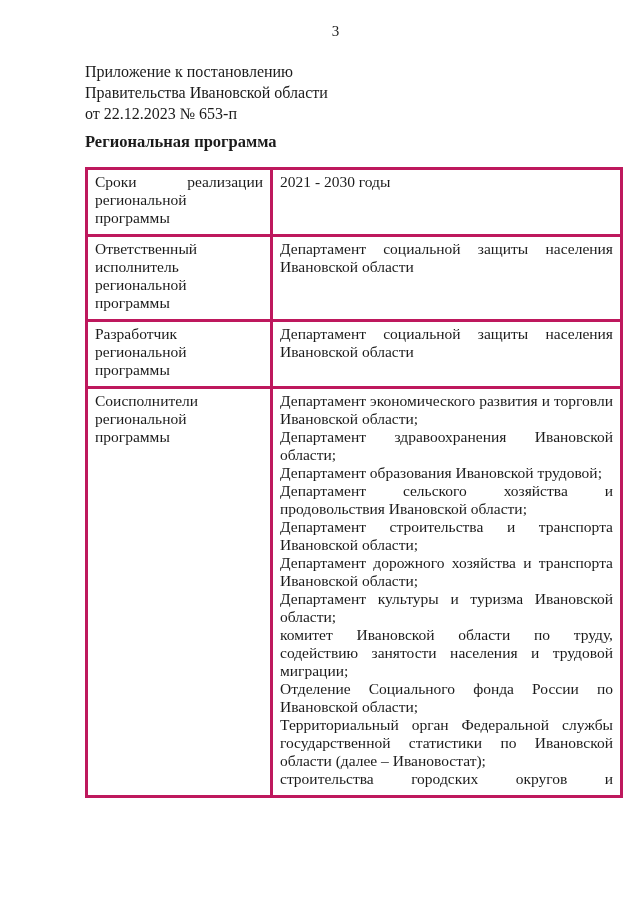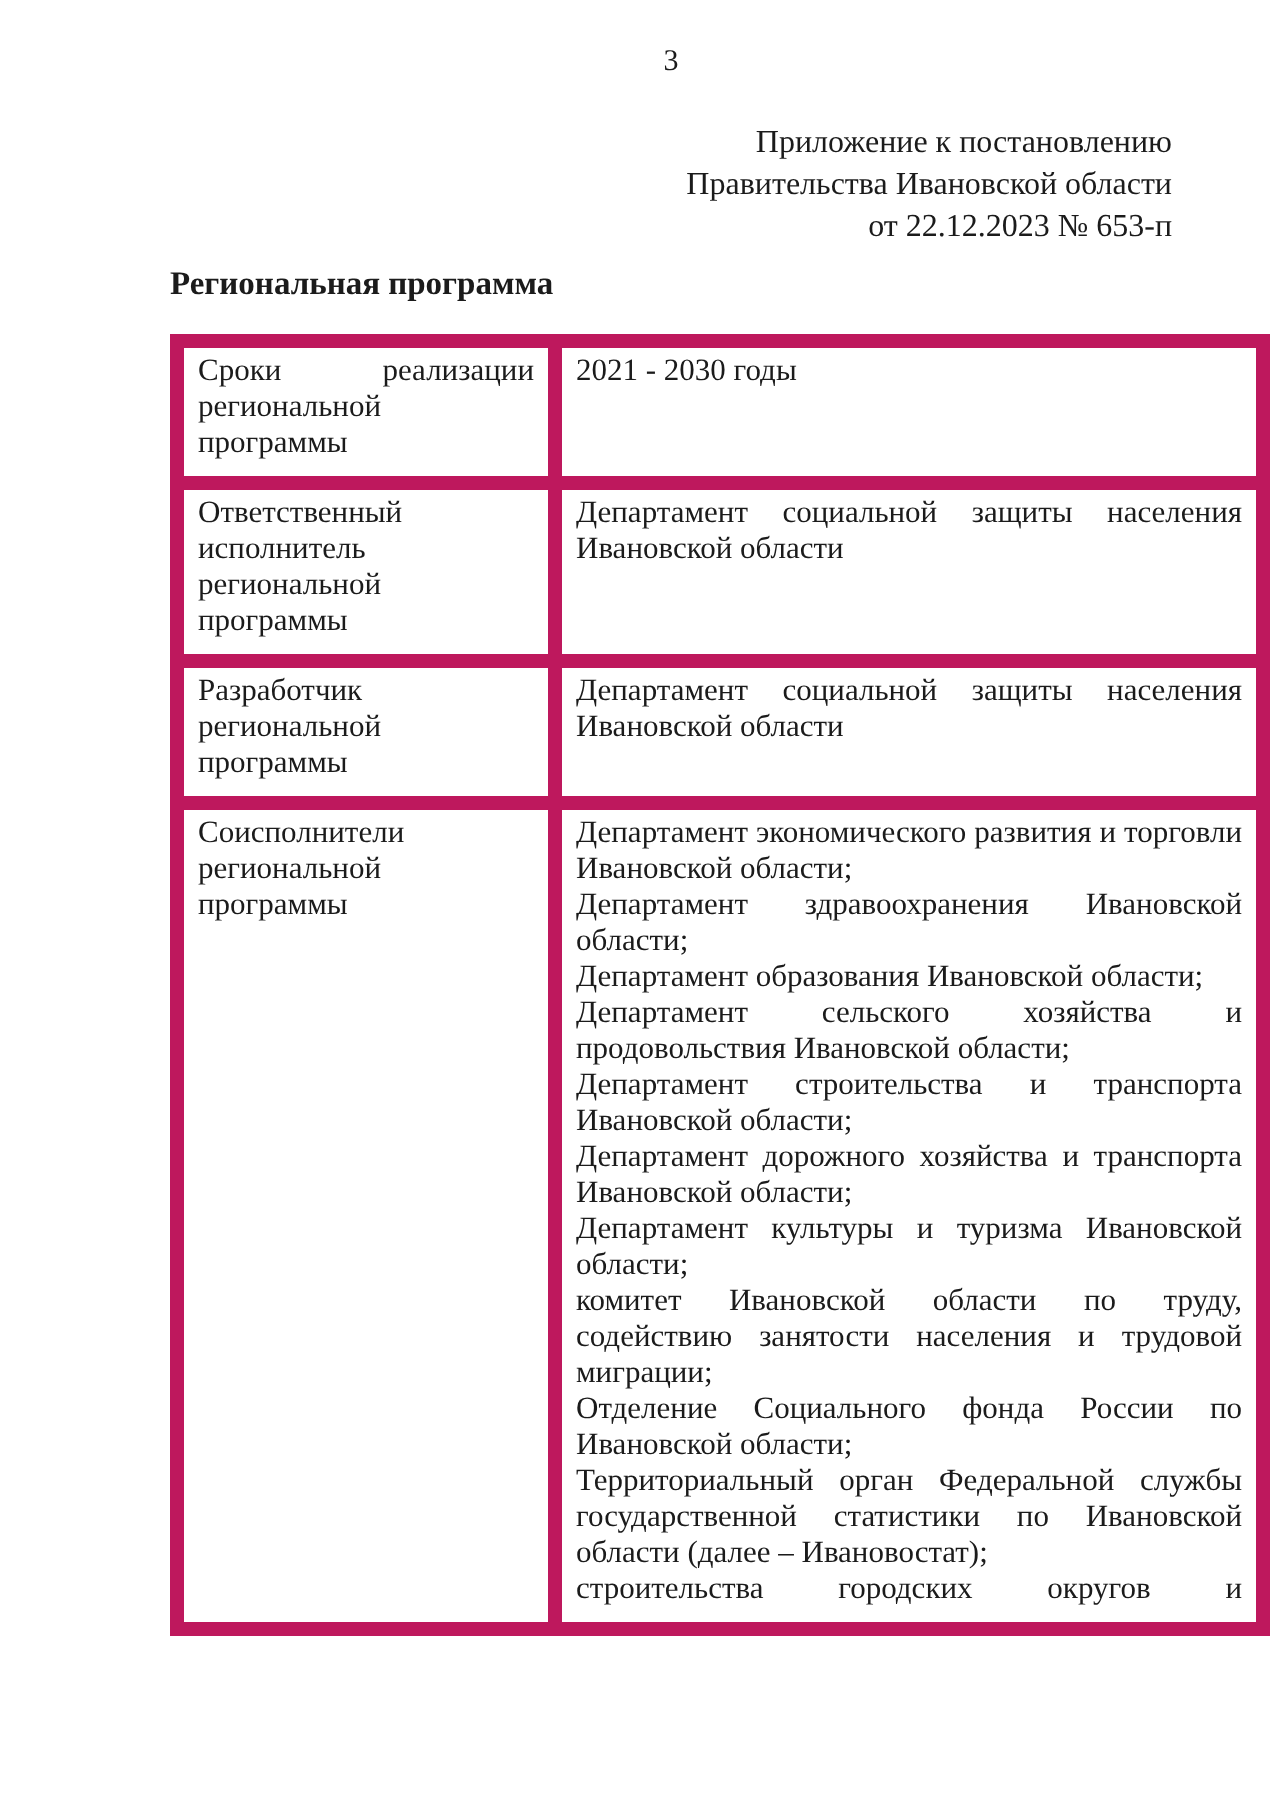--- a/index.html
+++ b/index.html
@@ -20,21 +20,20 @@
     padding-top: 22px;
     box-sizing: border-box;
   }
   .page-number {
     text-align: center;
     font-size: 15px;
     line-height: 18px;
   }
   .appendix {
     margin-top: 21px;
-    text-align: right;
     font-size: 16px;
     line-height: 21px;
   }
   .doc-title {
     margin-top: 8px;
     text-align: left;
     font-weight: bold;
     font-size: 16.5px;
     line-height: 20.5px;
   }
@@ -45,21 +44,21 @@
     font-size: 16.5px;
     line-height: 20px;
   }
   table.passport {
     margin-top: 14px;
     border-collapse: collapse;
     width: 501px;
     table-layout: fixed;
   }
   table.passport td {
-    border: 7px solid #be185d;
+    border: 3px solid #be185d;
     vertical-align: top;
     padding: 3px 7px 7px 7px;
     font-size: 15.5px;
     line-height: 18px;
   }
   td.label-cell { width: 168px; }
   td.value-cell { width: 333px; }
   table.passport p {
     margin: 0;
     text-align: justify;
@@ -111,21 +110,21 @@
             <p>Департамент социальной защиты населения Ивановской области</p>
           </td>
         </tr>
         <tr>
           <td class="label-cell">
             <p>Соисполнители региональной программы</p>
           </td>
           <td class="value-cell">
             <p>Департамент экономического развития и торговли Ивановской области;</p>
             <p>Департамент здравоохранения Ивановской области;</p>
-            <p>Департамент образования Ивановской области;</p>
+            <p>Департамент образования Ивановской трудовой;</p>
             <p>Департамент сельского хозяйства и продовольствия Ивановской области;</p>
             <p>Департамент строительства и транспорта Ивановской области;</p>
             <p>Департамент дорожного хозяйства и транспорта Ивановской области;</p>
             <p>Департамент культуры и туризма Ивановской области;</p>
             <p>комитет Ивановской области по труду, содействию занятости населения и трудовой миграции;</p>
             <p>Отделение Социального фонда России по Ивановской области;</p>
             <p>Территориальный орган Федеральной службы государственной статистики по Ивановской области (далее – Ивановостат);</p>
             <p class="p-cont">строительства городских округов и</p>
           </td>
         </tr>

